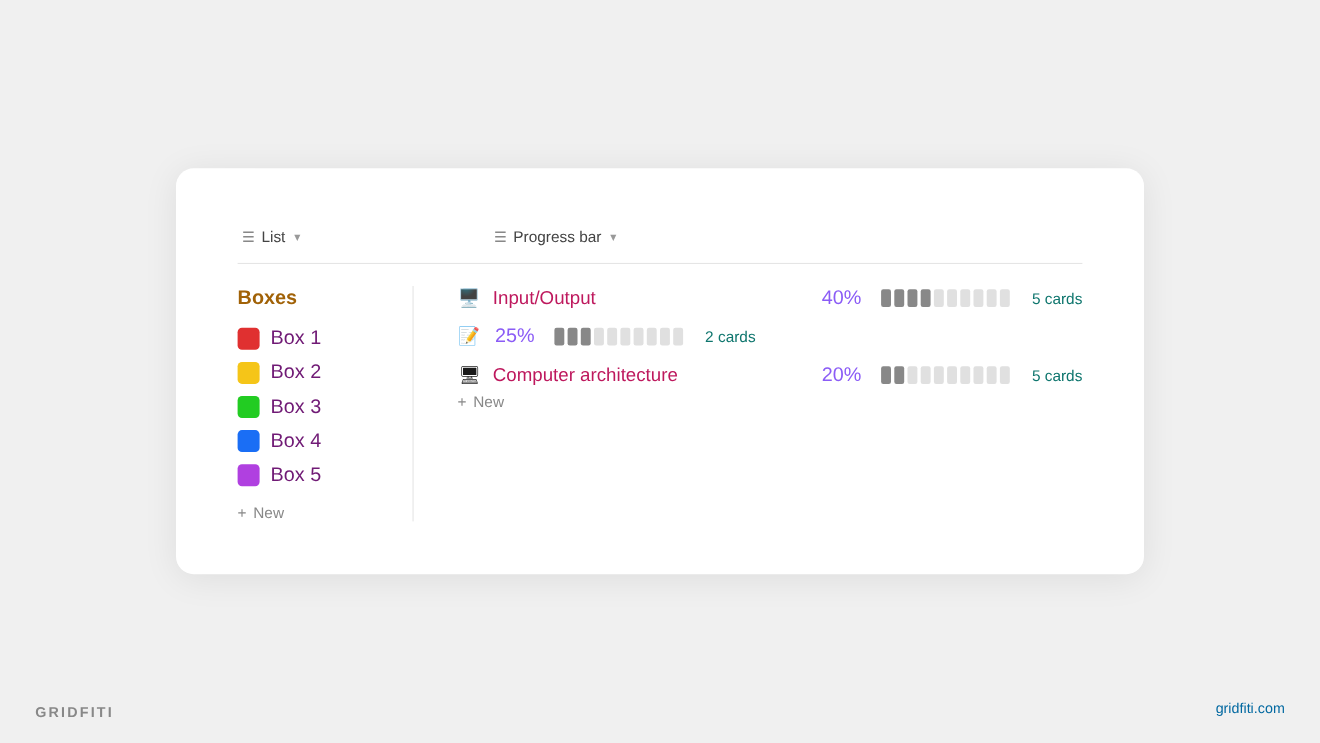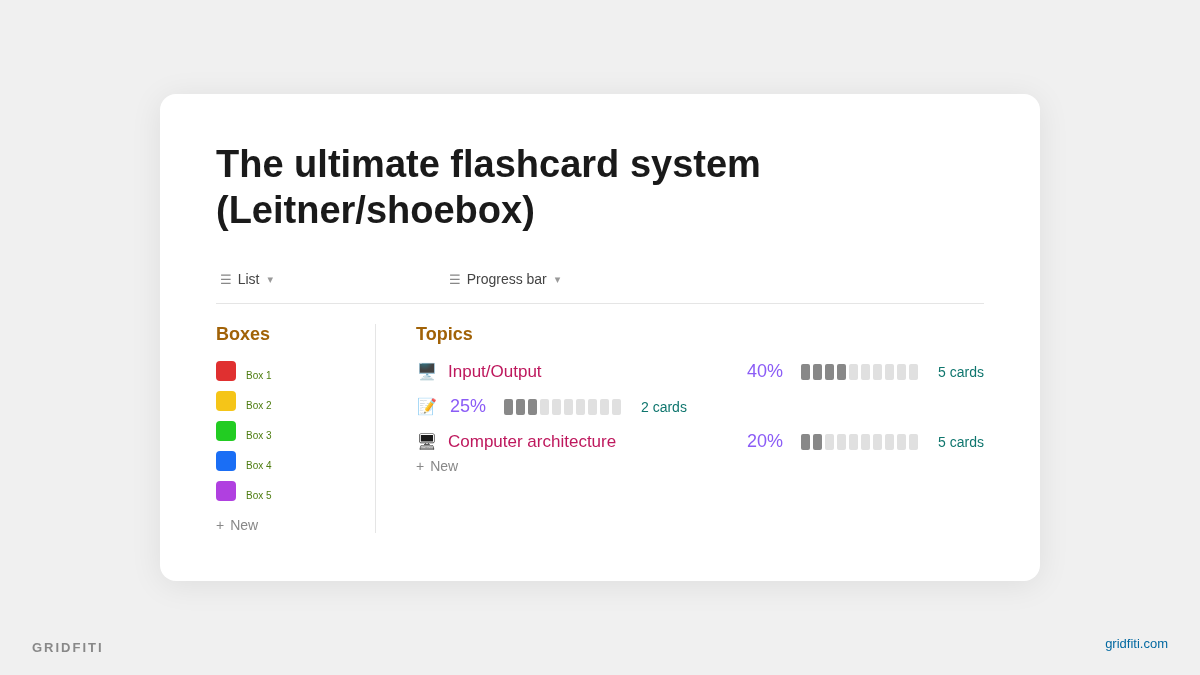--- a/index.html
+++ b/index.html
@@ -85,24 +85,24 @@
     }
 
     .box-list {
       display: flex;
       flex-direction: column;
       gap: 10px;
     }
 
     .box-item {
       display: flex;
-      align-items: flex-end;
+      align-items: center;
       gap: 10px;
-      font-size: 10px;
-      color: #4d7c0f;
+      font-size: 18px;
+      color: #701a75;
     }
 
     .box-color {
       width: 20px;
       height: 20px;
       border-radius: 4px;
       flex-shrink: 0;
     }
 
     .new-btn {
@@ -201,21 +201,20 @@
       bottom: 24px;
       right: 32px;
       font-size: 13px;
       color: #0369a1;
     }
   </style>
 </head>
 <body>
 
 <div class="card">
-  <div class="page-title">The ultimate flashcard system<br>(Leitner/shoebox)</div>
 
   <div class="view-controls">
     <div class="view-tab">
       <span class="view-tab-icon">☰</span>
       <span>List</span>
       <span style="font-size:11px;color:#999;margin-left:2px;">▾</span>
     </div>
     <div style="width:160px;"></div>
     <div class="view-tab">
       <span class="view-tab-icon">☰</span>
@@ -253,21 +252,20 @@
       <span>Box 5</span>
     </div>
         </div>
       <div class="new-btn">
         <span>+</span>
         <span>New</span>
       </div>
     </div>
 
     <div class="right-column">
-      <div class="column-header">Topics</div>
       <div class="topic-list">
 
       <div class="topic-row">
       <span class="topic-icon">🖥️</span>
       <span class="topic-name">Input/Output</span>
       <span class="topic-pct">40%</span>
       <div class="progress-blocks">
               <div class="block filled"></div>
               <div class="block filled"></div>
               <div class="block filled"></div>

